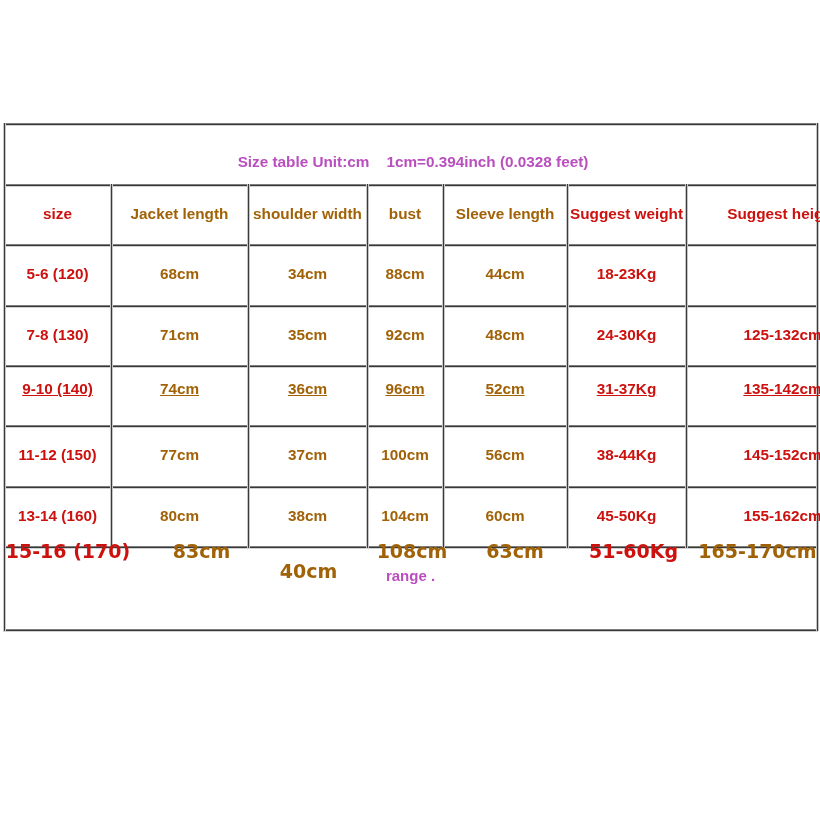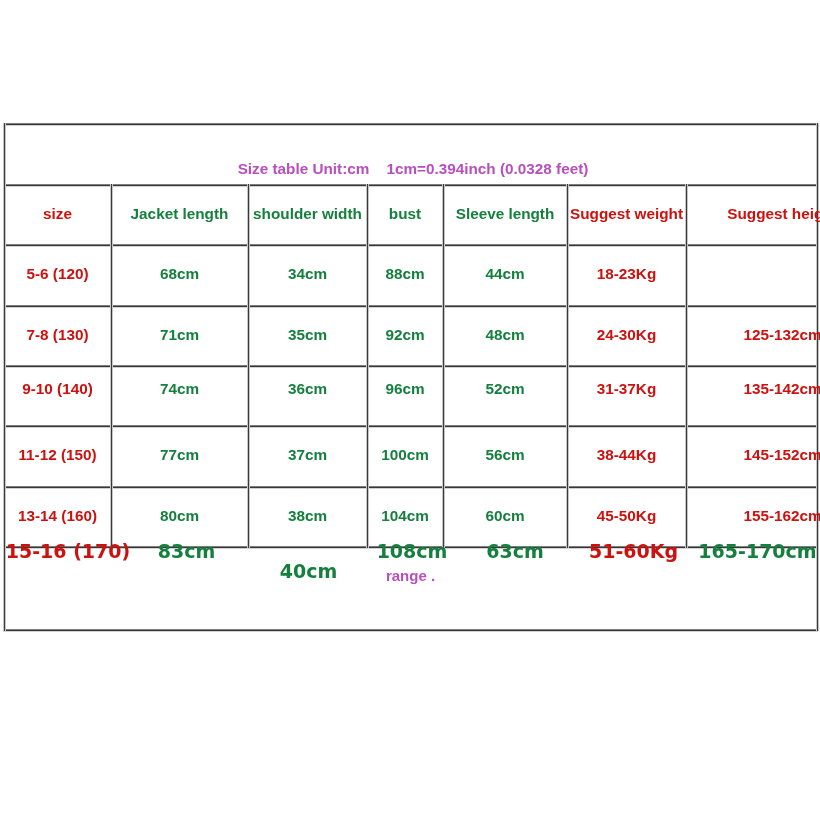--- a/index.html
+++ b/index.html
@@ -45,41 +45,41 @@
   
   .c0{left:4px;width:107px;}
   .c1{left:111px;width:137px;}
   .c2{left:248px;width:119px;}
   .c3{left:367px;width:76px;}
   .c4{left:443px;width:124px;}
   .c5{left:567px;width:119px;}
   .c6{left:686px;width:131px;padding-left:31px;}
   .cfull{left:4px;width:813px;}
   
-  .r-title{top:139px;height:60.42px;padding-left:5px;box-sizing:border-box;}
+  .r-title{top:132px;height:60.42px;padding-left:5px;box-sizing:border-box;}
   .r-head {top:183.48px;height:60.42px;}
   .r1{top:243.90px;height:60.42px;}
   .r2{top:304.32px;height:60.42px;text-align:center;}
-  .r3{top:364.74px;height:49px;}
+  .r3{top:364.74px;height:49px;text-decoration:underline;}
   .r4{top:425.17px;height:60.42px;}
   .r5{top:485.59px;height:60.42px;}
 
   
   .rbig{top:538.20px;height:26px;line-height:26px;
         font-family:"DejaVu Sans",sans-serif;font-size:19px;
         padding-left:14px;box-sizing:border-box;}
-  .b0{left:7.5px;}  .b1{left:111px;} .b2{left:242px;margin-top:20px;} .b3{left:367px;}
+  .b0{left:7.5px;}  .b1{left:126px;} .b2{left:242px;margin-top:20px;} .b3{left:367px;}
   .b4{left:446px;} .b5{left:567px;} .b6{left:685px;}
 
   
   .note-box{position:absolute;left:18px;width:785px;top:565.11px;
             display:block;text-align:center;font-weight:bold;
             font-size:15px;line-height:22px;}
 
-  .c-blue{color:#15803d;}
+  .c-blue{color:#a16207;}
   .c-red{color:#cc110e;}
   .c-purple{color:#b94fbf;}
 </style>
 </head>
 <body>
 
 <div class="wrap">
  <div class="tbl">
 
   <div class="rule hrule" id="hl0"></div>

